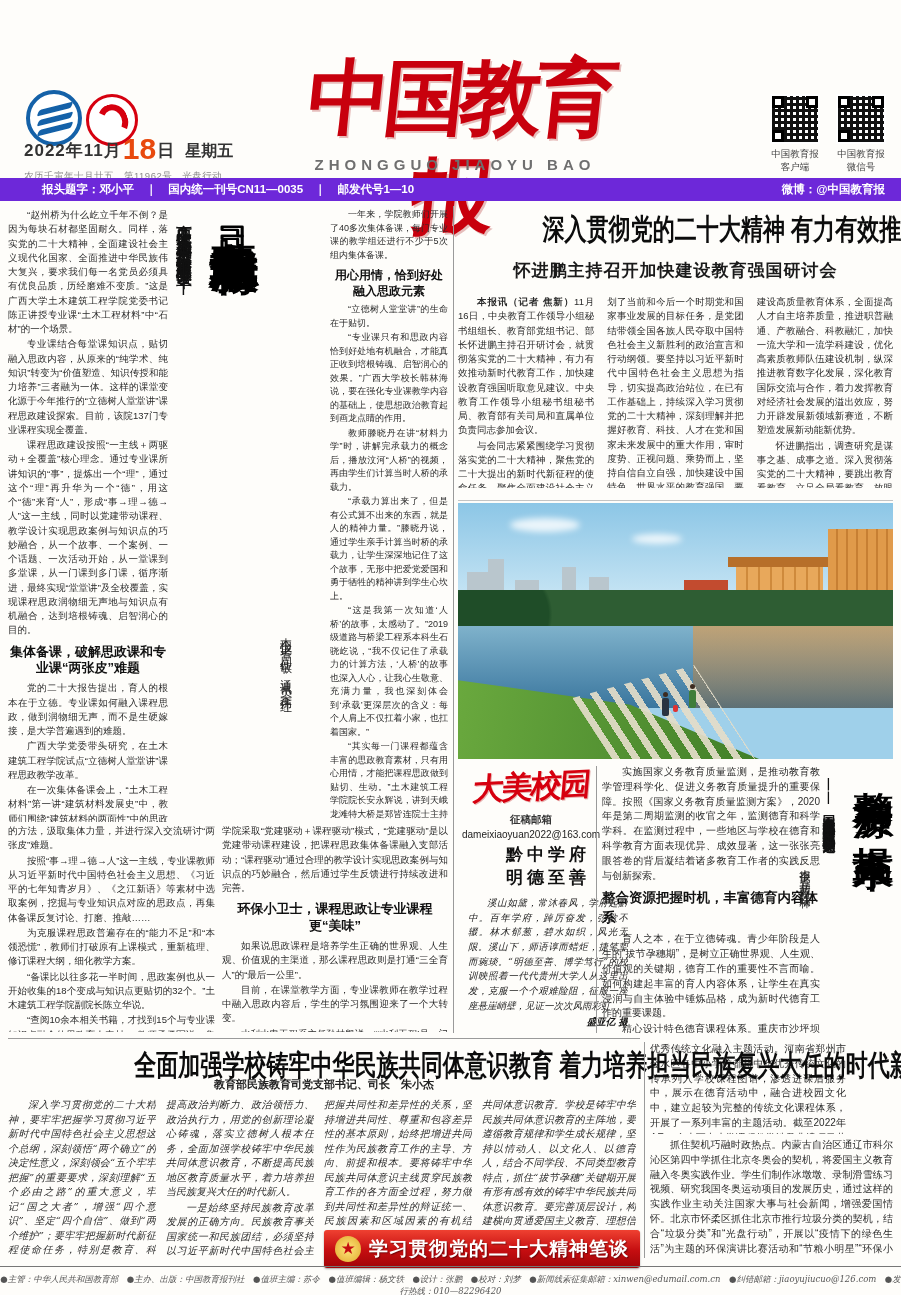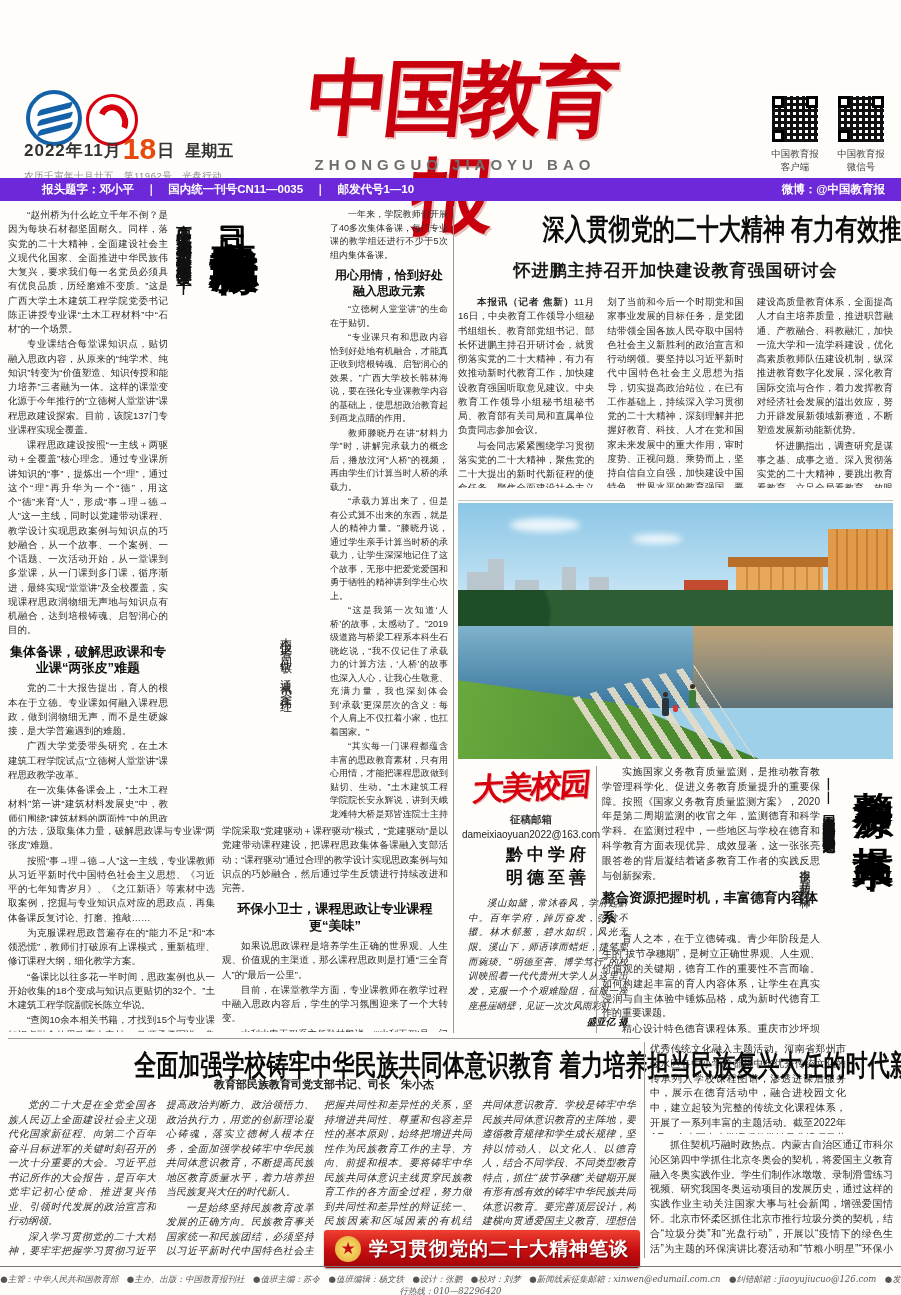--- a/index.html
+++ b/index.html
@@ -184,21 +184,21 @@
     <p class="para" style="font-size:9px;">“立德树人堂堂讲”的生命在于贴切。</p>
     <p class="para" style="font-size:9px;">“专业课只有和思政内容恰到好处地有机融合，才能真正收到培根铸魂、启智润心的效果。”广西大学校长韩林海说，要在强化专业课教学内容的基础上，使思想政治教育起到画龙点睛的作用。</p>
     <p class="para" style="font-size:9px;">教师滕晓丹在讲“材料力学”时，讲解完承载力的概念后，播放汶河“人桥”的视频，再由学生们计算当时人桥的承载力。</p>
     <p class="para" style="font-size:9px;">“承载力算出来了，但是有公式算不出来的东西，就是人的精神力量。”滕晓丹说，通过学生亲手计算当时桥的承载力，让学生深深地记住了这个故事，无形中把爱党爱国和勇于牺牲的精神讲到学生心坎上。</p>
     <p class="para" style="font-size:9px;">“这是我第一次知道‘人桥’的故事，太感动了。”2019级道路与桥梁工程系本科生石骁屹说，“我不仅记住了承载力的计算方法，‘人桥’的故事也深入人心，让我心生敬意、充满力量，我也深刻体会到‘承载’更深层次的含义：每个人肩上不仅扛着小家，也扛着国家。”</p>
     <p class="para" style="font-size:9px;">“其实每一门课程都蕴含丰富的思政教育素材，只有用心用情，才能把课程思政做到贴切、生动。”土木建筑工程学院院长安永辉说，讲到天峨龙滩特大桥是郑皆连院士主持的世界第一跨度拱桥时引入“打铁还需自身硬”，鼓励每一名学生掌握过硬本领，有理想担当，能吃苦肯奋斗，做堪当民族复兴重任的时代新人。</p>
 
   </div>
 
   <div class="clipbox" style="left:8px; top:824px; width:207px; height:208px;">
-    <p class="para noind">的方法，汲取集体力量，破解思政课与专业课“两张皮”难题。</p>
+    <p class="para noind">的方法，汲取集体力量，并进行深入交流研讨“两张皮”难题。</p>
     <p class="para">按照“事→理→德→人”这一主线，专业课教师从习近平新时代中国特色社会主义思想、《习近平的七年知青岁月》、《之江新语》等素材中选取案例，挖掘与专业知识点对应的思政点，再集体备课反复讨论、打磨、推敲……</p>
     <p class="para">为克服课程思政普遍存在的“能力不足”和“本领恐慌”，教师们打破原有上课模式，重新梳理、修订课程大纲，细化教学方案。</p>
     <p class="para">“备课比以往多花一半时间，思政案例也从一开始收集的18个变成与知识点更贴切的32个。”土木建筑工程学院副院长陈立华说。</p>
     <p class="para">“查阅10余本相关书籍，才找到15个与专业课知识点融合的思政育人素材。”教师孟勇军说，集体备课改变了专业课教师思政教育知识储备不足的局面。</p>
   </div>
   <div class="clipbox" style="left:222px; top:824px; width:226px; height:208px;">
     <p class="para noind">学院采取“党建驱动＋课程驱动”模式，“党建驱动”是以党建带动课程建设，把课程思政集体备课融入支部活动；“课程驱动”通过合理的教学设计实现思政案例与知识点的巧妙融合，然后通过学生反馈进行持续改进和完善。</p>
     <p class="para subhead">环保小卫士，课程思政让专业课程更“美味”</p>
     <p class="para">如果说思政课程是培养学生正确的世界观、人生观、价值观的主渠道，那么课程思政则是打通“三全育人”的“最后一公里”。</p>
     <p class="para">目前，在课堂教学方面，专业课教师在教学过程中融入思政内容后，学生的学习氛围迎来了一个大转变。</p>
@@ -276,21 +276,20 @@
   </div>
   <div class="clipbox" style="left:650px; top:1138px; width:243px; height:116px;">
     <p class="rpara">抓住契机巧融时政热点。内蒙古自治区通辽市科尔沁区第四中学抓住北京冬奥会的契机，将爱国主义教育融入冬奥实践作业。学生们制作冰墩墩、录制滑雪练习视频、研究我国冬奥运动项目的发展历史，通过这样的实践作业主动关注国家大事与社会新闻，增强爱国情怀。北京市怀柔区抓住北京市推行垃圾分类的契机，结合“垃圾分类”和“光盘行动”，开展以“疫情下的绿色生活”为主题的环保演讲比赛活动和“节粮小明星”“环保小卫士”“垃圾分类小达人”等评选表彰活动，引导学生树立节约、环保等生态文明意识。</p>
 
   </div>
 
   <div id="bottom-head" class="bighead"><span>全面加强学校铸牢中华民族共同体意识教育 着力培养担当民族复兴大任的时代新人</span></div>
   <div id="bottom-byline">教育部民族教育司党支部书记、司长　朱小杰</div>
 
   <div class="bcol clipbox" style="left:8px; width:148px; height:160px;">
-    <p class="para">党的二十大是在全党全国各族人民迈上全面建设社会主义现代化国家新征程、向第二个百年奋斗目标进军的关键时刻召开的一次十分重要的大会。习近平总书记所作的大会报告，是百年大党牢记初心使命、推进复兴伟业、引领时代发展的政治宣言和行动纲领。</p>
     <p class="para">深入学习贯彻党的二十大精神，要牢牢把握学习贯彻习近平新时代中国特色社会主义思想这个总纲，深刻领悟“两个确立”的决定性意义，深刻领会“五个牢牢把握”的重要要求，深刻理解“五个必由之路”的重大意义，牢记“国之大者”，增强“四个意识”、坚定“四个自信”、做到“两个维护”；要牢牢把握新时代新征程使命任务，特别是教育、科技、人才在全面建设社会主义现代化国家中的基础性、战略性支撑作用，不断</p>
   </div>
   <div class="bcol clipbox" style="left:166px; width:148px; height:160px;">
     <p class="para noind">提高政治判断力、政治领悟力、政治执行力，用党的创新理论凝心铸魂，落实立德树人根本任务，全面加强学校铸牢中华民族共同体意识教育，不断提高民族地区教育质量水平，着力培养担当民族复兴大任的时代新人。</p>
     <p class="para">一是始终坚持民族教育改革发展的正确方向。民族教育事关国家统一和民族团结，必须坚持以习近平新时代中国特色社会主义思想为指导，以习近平总书记关于教育的重要论述、关于加强和改进民族工作的重要思想为根本遵循，围绕铸牢中华民族共同体意识这条主线推动改革发展，要深刻理解铸牢中华民族共同体意识的历史必然性、极端重要性、现实针对性和特殊紧迫性，不断增强做好民族教育工作的思想自觉和行动自觉。要正确</p>
   </div>
   <div class="bcol clipbox" style="left:324px; width:148px; height:128px;">
     <p class="para noind">把握共同性和差异性的关系，坚持增进共同性、尊重和包容差异性的基本原则，始终把增进共同性作为民族教育工作的主导、方向、前提和根本。要将铸牢中华民族共同体意识主线贯穿民族教育工作的各方面全过程，努力做到共同性和差异性的辩证统一、民族因素和区域因素的有机结合、立德树人根本任务和建设中华民族共同体目标的深度融合，确保各项工作始终在正确的道路上行稳致远。</p>
 
   </div>

